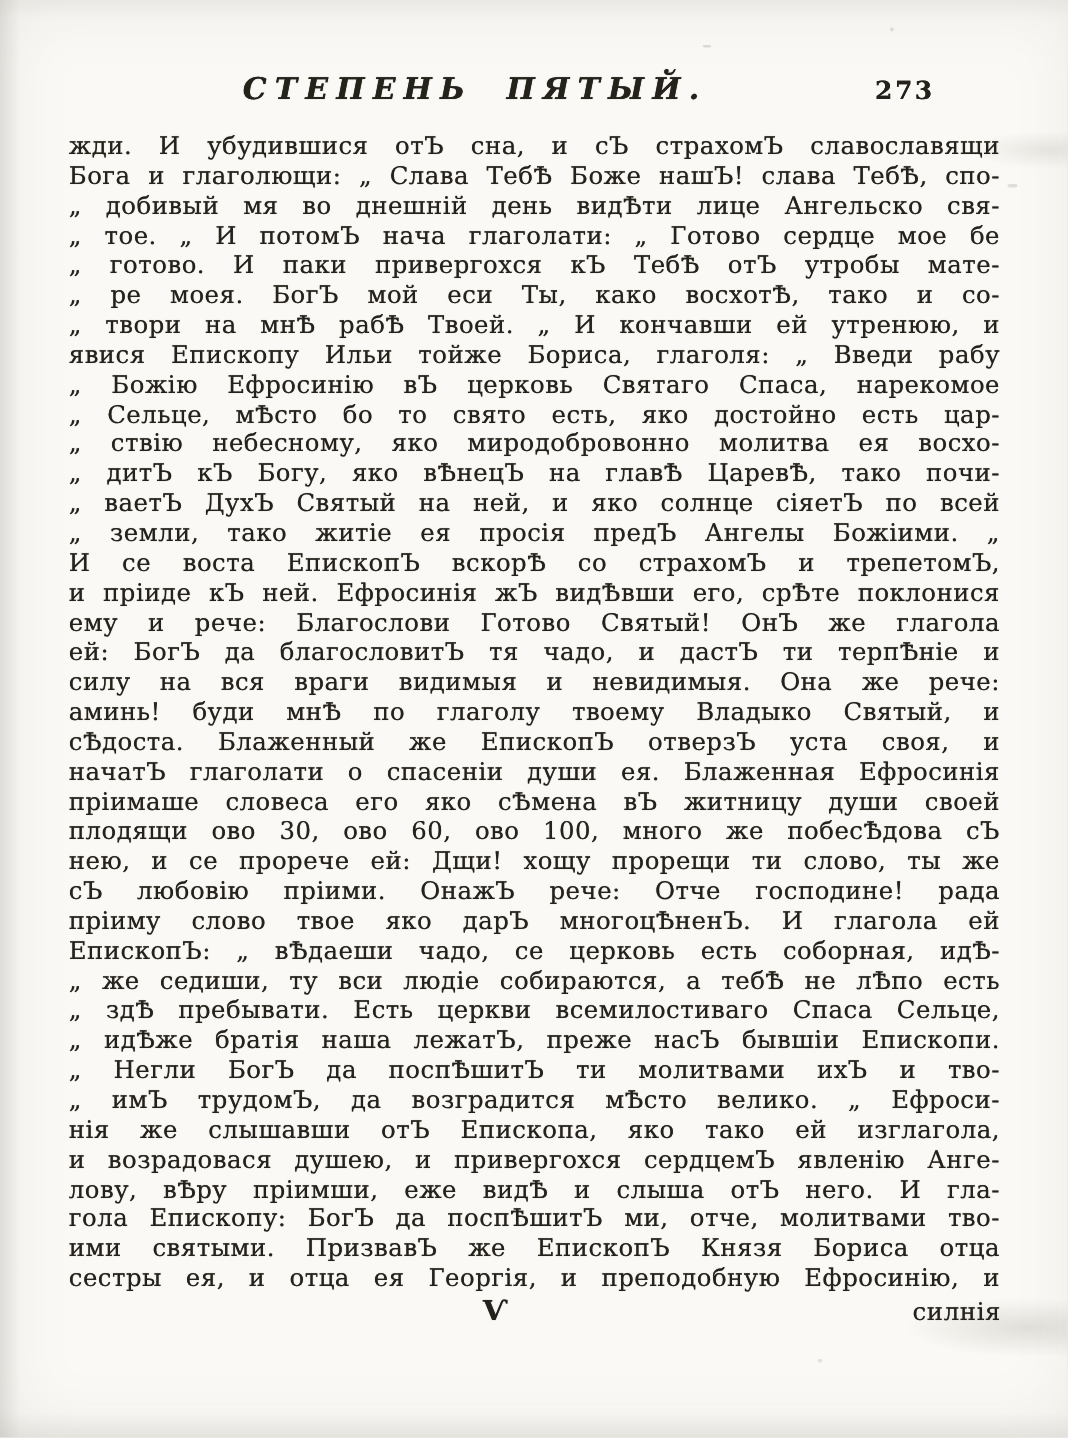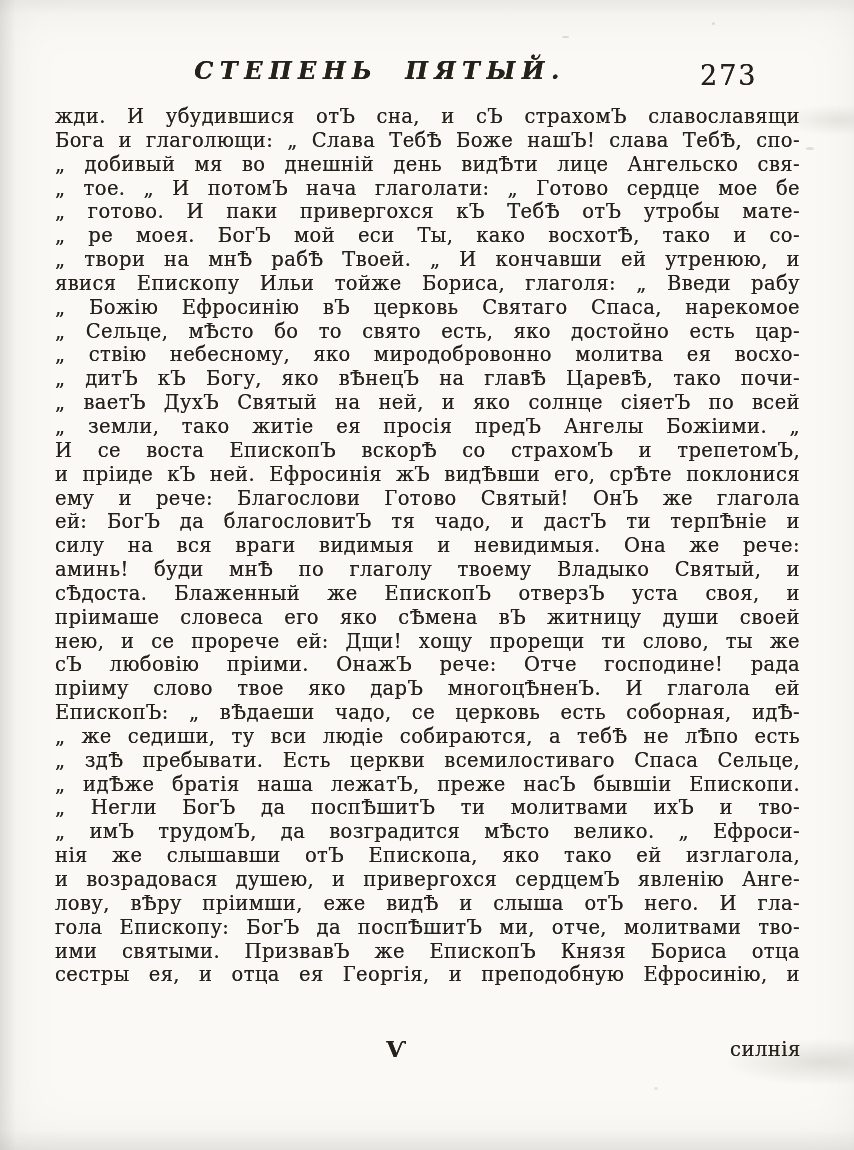--- a/index.html
+++ b/index.html
@@ -23,21 +23,21 @@
   }
   .running-title{
     position:absolute; top:56px; left:0; width:760px;
     text-align:center;
     font-size:24px; font-weight:bold; font-style:italic;
     letter-spacing:6.5px; word-spacing:12px;
     text-shadow:0 0 .6px currentColor;
   }
   .page-number{
     position:absolute; top:60px; left:700px; width:70px;
-    font-size:27px; font-weight:normal;
+    font-size:20px; font-weight:bold;
     letter-spacing:2px;
     text-shadow:0 0 .5px currentColor;
   }
   .text-block{
     position:absolute; top:105px; left:55px; width:745px;
   }
   .line{
     height:23.85px; line-height:23.85px;
     overflow:hidden;
     font-size:19.5px;
@@ -84,21 +84,23 @@
       <div class="line">„ дитЪ кЪ Богу, яко вѢнецЪ на главѢ ЦаревѢ, тако почи-</div>
       <div class="line">„ ваетЪ ДухЪ Святый на ней, и яко солнце сіяетЪ по всей</div>
       <div class="line">„ земли, тако житіе ея просія предЪ Ангелы Божіими. „</div>
       <div class="line">И се воста ЕпископЪ вскорѢ со страхомЪ и трепетомЪ,</div>
       <div class="line">и пріиде кЪ ней. Ефросинія жЪ видѢвши его, срѢте поклонися</div>
       <div class="line">ему и рече: Благослови Готово Святый! ОнЪ же глагола</div>
       <div class="line">ей: БогЪ да благословитЪ тя чадо, и дастЪ ти терпѢніе и</div>
       <div class="line">силу на вся враги видимыя и невидимыя. Она же рече:</div>
       <div class="line">аминь! буди мнѢ по глаголу твоему Владыко Святый, и</div>
       <div class="line">сѢдоста. Блаженный же ЕпископЪ отверзЪ уста своя, и</div>
+      <div class="line">начатЪ глаголати о спасеніи души ея. Блаженная Ефросинія</div>
       <div class="line">пріимаше словеса его яко сѢмена вЪ житницу души своей</div>
+      <div class="line">плодящи ово 30, ово 60, ово 100, много же побесѢдова сЪ</div>
       <div class="line">нею, и се прорече ей: Дщи! хощу прорещи ти слово, ты же</div>
       <div class="line">сЪ любовію пріими. ОнажЪ рече: Отче господине! рада</div>
       <div class="line">пріиму слово твое яко дарЪ многоцѢненЪ. И глагола ей</div>
       <div class="line">ЕпископЪ: „ вѢдаеши чадо, се церковь есть соборная, идѢ-</div>
       <div class="line">„ же седиши, ту вси людіе собираются, а тебѢ не лѢпо есть</div>
       <div class="line">„ здѢ пребывати. Есть церкви всемилостиваго Спаса Сельце,</div>
       <div class="line">„ идѢже братія наша лежатЪ, преже насЪ бывшіи Епископи.</div>
       <div class="line">„ Негли БогЪ да поспѢшитЪ ти молитвами ихЪ и тво-</div>
       <div class="line">„ имЪ трудомЪ, да возградится мѢсто велико. „ Ефроси-</div>
       <div class="line">нія же слышавши отЪ Епископа, яко тако ей изглагола,</div>

